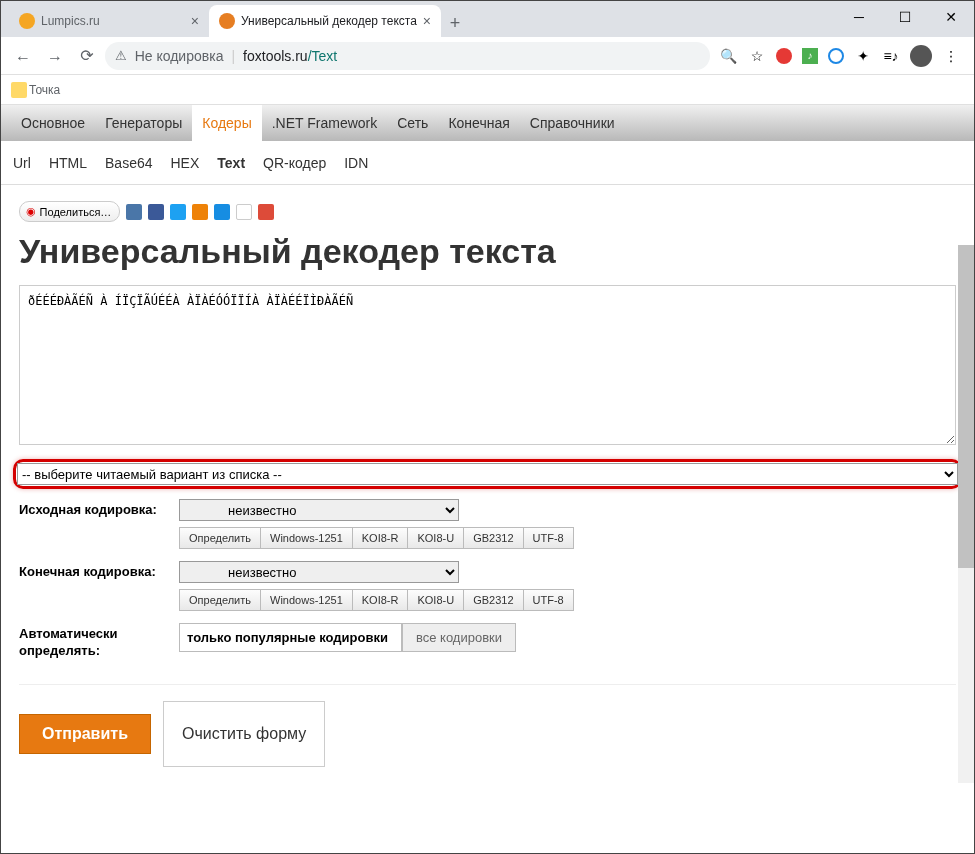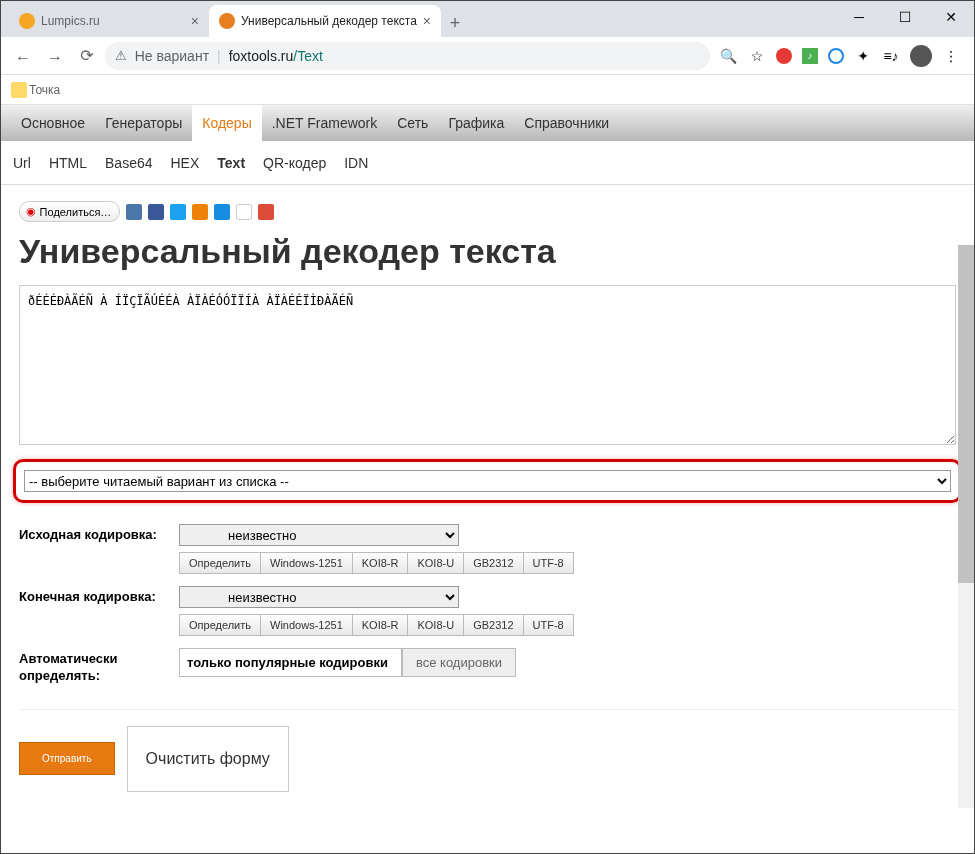--- a/index.html
+++ b/index.html
@@ -37,36 +37,36 @@
 .subnav .sitem { color: #333; cursor: pointer; }
 .subnav .sitem.active { font-weight: bold; }
 
 .content { padding: 16px 18px; position: relative; background:#fff;}
 .sharebar { display: flex; align-items: center; gap: 6px; margin-bottom: 10px; }
 .share-btn { border: 1px solid #ccc; border-radius: 10px; padding: 3px 8px 3px 6px; font-size: 11px; background: linear-gradient(#fff,#eee); display:flex; align-items:center; gap:4px;}
 .share-ic { width:16px; height:16px; display:inline-block; border-radius:2px;}
 h1 { font-size: 34px; font-weight: bold; color: #333; margin-bottom: 14px; }
 .textarea { width: 100%; height: 160px; border: 1px solid #ccc; padding: 8px; font-family: monospace; font-size: 12px; resize: both; }
 
-.highlight-box { margin: 10px -6px 21px -6px; border: 3px solid #d40000; border-radius: 10px; padding: 8px; box-shadow: 0 0 5px rgba(200,0,0,0.3); }
+.highlight-box { margin: 10px -6px 10px -6px; border: 3px solid #d40000; border-radius: 10px; padding: 1px; box-shadow: 0 0 5px rgba(200,0,0,0.3); }
 .variant-select { width: 100%; height: 22px; border: 1px solid #999; font-size: 13px; background:#fff;}
 
 .formrow { display: flex; margin-bottom: 6px; font-size: 13px; }
 .formrow .lbl { width: 160px; font-weight: bold; padding-top: 3px; }
 .formrow .ctrl { flex: 1; }
 .enc-select { width: 280px; height: 22px; border: 1px solid #999; font-size:13px;padding-left:44px;}
 .btnrow { display: flex; gap: 0; margin-top: 4px; margin-bottom: 12px; margin-left: 160px;}
 .sbtn { border: 1px solid #bbb; background: linear-gradient(#fdfdfd,#e8e8e8); font-size: 11px; padding: 4px 9px; cursor: pointer; color:#333; margin-right:-1px;}
 .tog-group{display:flex; margin-left:0;}
 .tog { border: 1px solid #bbb; padding: 6px 13px; font-size: 13px; cursor: pointer;}
 .tog.active { background: #fff; font-weight: bold; padding-left: 7px;}
 .tog.inactive { background: #eee; color:#666;}
 
 .actions { margin-top: 24px; border-top: 1px solid #eee; padding-top:16px; display: flex; gap: 12px; align-items: center; }
-.btn-primary { background: #E77911; color: #fff; border: 1px solid #c56500; padding: 10px 22px; font-size: 10px; cursor: pointer; font-weight: normal; }
+.btn-primary { background: #E77911; color: #fff; border: 1px solid #c56500; padding: 10px 22px; font-size: 16px; cursor: pointer; font-weight: bold; }
 .btn-default { background: #fff; border: 1px solid #ccc; padding: 23px 18px; font-size: 16px; cursor: pointer; color:#333;}
 
 .accordion { margin-top: 22px; border: 1px solid #ddd; padding: 12px 14px; font-size: 14px; font-weight:bold; display:flex; justify-content:space-between; align-items:center;}
 .acc-arrow{ color:#999; font-size:12px;}
 
 .scrollbar-v { position: absolute; right: 0; top: 140px; width: 16px; bottom: 0; background: #f1f1f1; }
 .scroll-thumb { width: 100%; background: #c1c1c1; }
 </style>
 </head>
 <body>
@@ -89,21 +89,21 @@
     <div class="win-btn">✕</div>
   </div>
 </div>
 
 <div class="toolbar">
   <div class="nav-btn">←</div>
   <div class="nav-btn">→</div>
   <div class="nav-btn">⟳</div>
   <div class="addrbar">
     <span class="secure-icon">⚠</span>
-    <span>Не вариант</span>
+    <span>Не кодировка</span>
     <span style="color:#ccc;">|</span>
     <span class="addr-url"><span>foxtools.ru</span><span style="color:#0f766e;">/Text</span></span>
   </div>
   <div class="ext-icons">
     <div class="ext-icon">🔍</div>
     <div class="ext-icon">☆</div>
     <div class="ext-icon" style="width:16px;height:16px;border-radius:50%;background:#e53935;"></div>
     <div class="ext-icon" style="width:16px;height:16px;background:#4caf50;color:#fff;font-size:10px;">♪</div>
     <div class="ext-icon" style="width:16px;height:16px;border-radius:50%;border:2px solid #1e88e5;"></div>
     <div class="ext-icon">✦</div>
@@ -119,21 +119,21 @@
 </div>
 
 <div class="page">
 
   <div class="mainnav">
     <div class="item">Основное</div>
     <div class="item">Генераторы</div>
     <div class="item active">Кодеры</div>
     <div class="item">.NET Framework</div>
     <div class="item">Сеть</div>
-    <div class="item">Графика</div>
+    <div class="item">Конечная</div>
     <div class="item">Справочники</div>
   </div>
 
   <div class="subnav">
     <span class="sitem">Url</span>
     <span class="sitem">HTML</span>
     <span class="sitem">Base64</span>
     <span class="sitem">HEX</span>
     <span class="sitem active">Text</span>
     <span class="sitem">QR-кодер</span>

